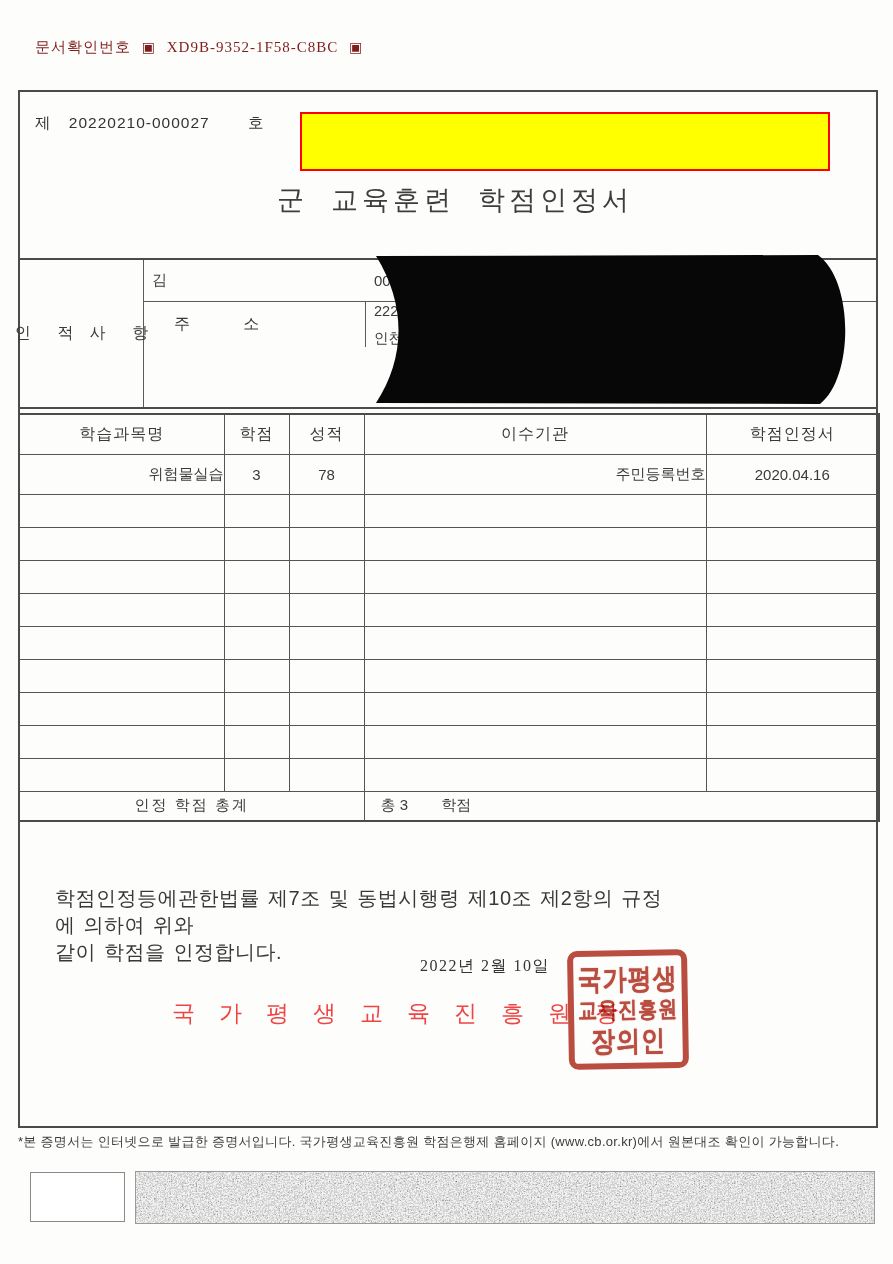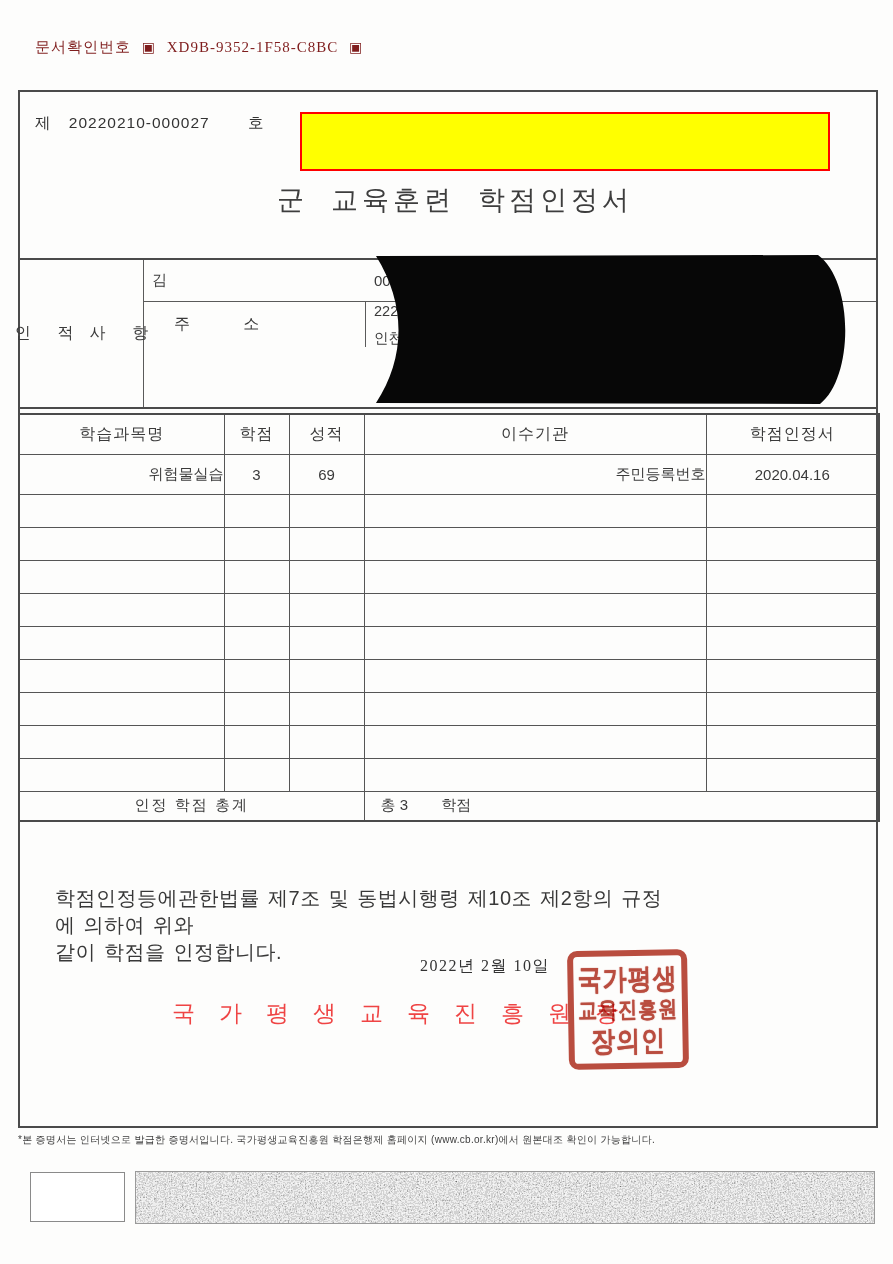--- a/index.html
+++ b/index.html
@@ -110,21 +110,21 @@
     font-weight:800; transform:scaleY(1.18); letter-spacing:1px;
     text-shadow:0 0 1px #b4392b;
   }
   .seal .s1 { font-size:24px; }
   .seal .s2 { font-size:19px; margin:2px 0; }
   .seal .s3 { font-size:24px; }
 
   
   .footer-note {
     position:absolute; left:18px; top:1133px; width:860px;
-    font-size:10px; letter-spacing:.3px; color:#3c3c3c;
+    font-size:13px; letter-spacing:.3px; color:#3c3c3c;
   }
 
   
   .stamp-box {
     position:absolute; left:30px; top:1172px; width:95px; height:50px;
     border:1.5px solid #8a8a8a; background:#fff;
   }
   .noise-strip {
     position:absolute; left:135px; top:1171px; width:740px; height:53px;
     border:1px solid #9a9a9a; overflow:hidden;
@@ -184,21 +184,21 @@
         <tr class="hdr">
       <th>학습과목명</th>
       <th>학점</th>
       <th>성적</th>
       <th>이수기관</th>
       <th>학점인정서</th>
     </tr>
     <tr class="data">
       <td class="l subject">위험물실습</td>
       <td class="c">3</td>
-      <td class="c">69</td>
+      <td class="c">78</td>
       <td class="l">주민등록번호</td>
       <td class="c">2020.04.16</td>
     </tr>
     <tr class="empty">
           <td></td>
           <td></td>
           <td></td>
           <td></td>
           <td></td>
         </tr>

